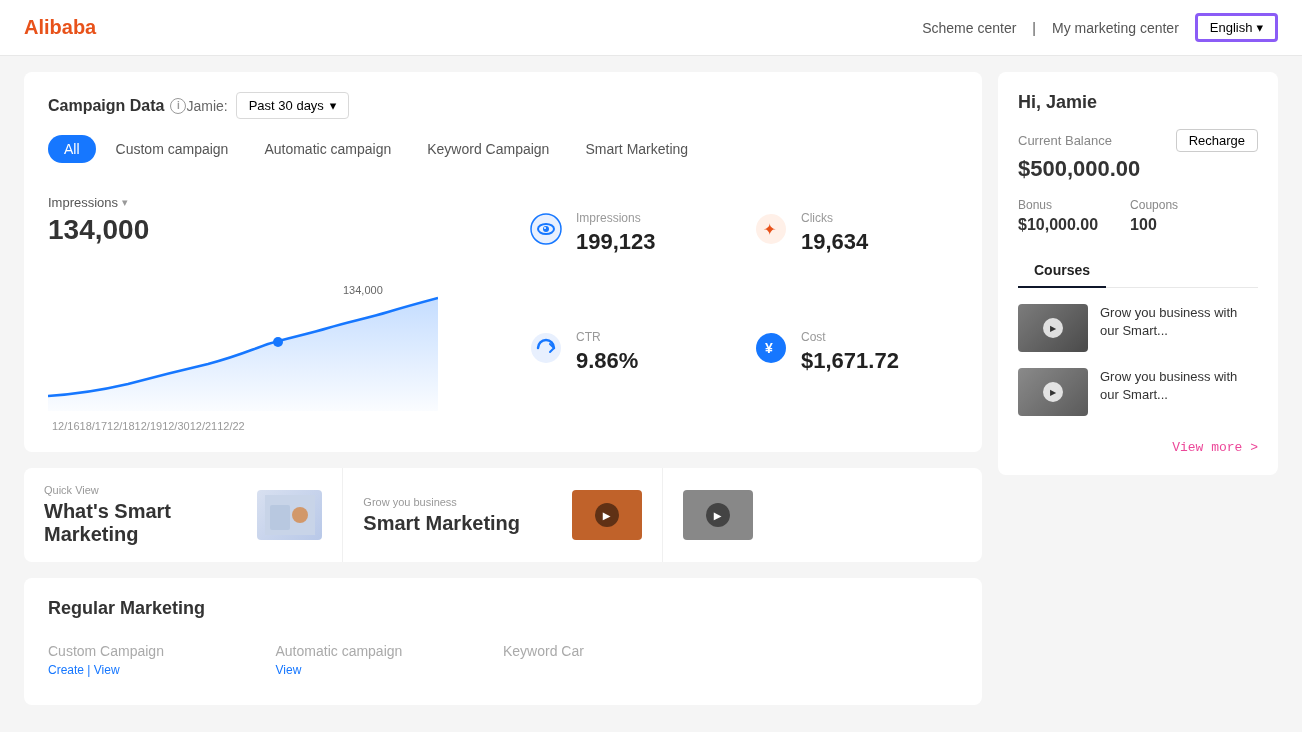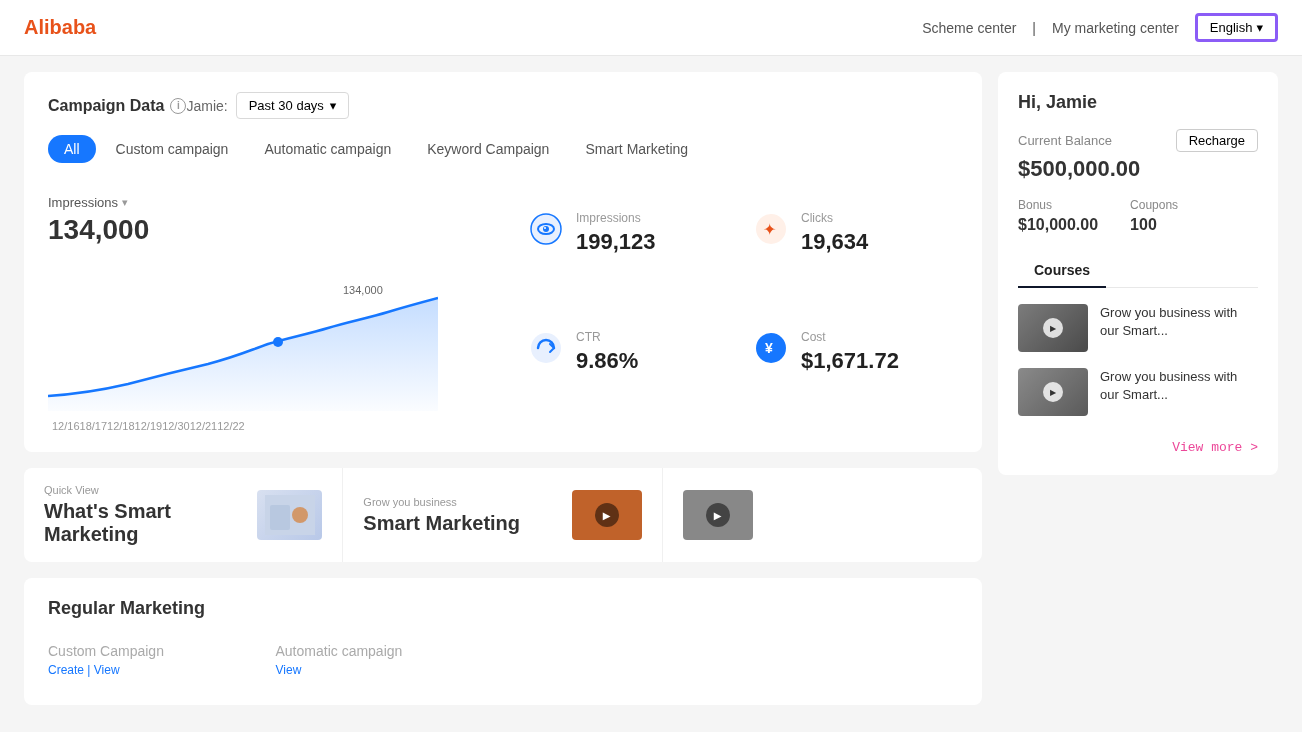--- a/index.html
+++ b/index.html
@@ -539,20 +539,23 @@
       <div class="section-title" style="padding:0;margin-bottom:16px;">Regular Marketing</div>
       <div class="bottom-row">
         <div class="bottom-item">
           <div style="color:#aaa;">Custom Campaign</div>
           <div style="color:#1677ff;font-size:12px;margin-top:4px;">Create | View</div>
         </div>
         <div class="bottom-item">
           <div style="color:#aaa;">Automatic campaign</div>
           <div style="color:#1677ff;font-size:12px;margin-top:4px;">View</div>
         </div>
+        <div class="bottom-item">
+          <div style="color:#aaa;">Keyword Car</div>
+        </div>
       </div>
     </div>
   </div>
 
   <div class="right-panel">
     <div class="right-card">
       <div class="greeting">Hi, Jamie</div>
 
       <div class="balance-row">
         <span class="balance-label">Current Balance</span>

